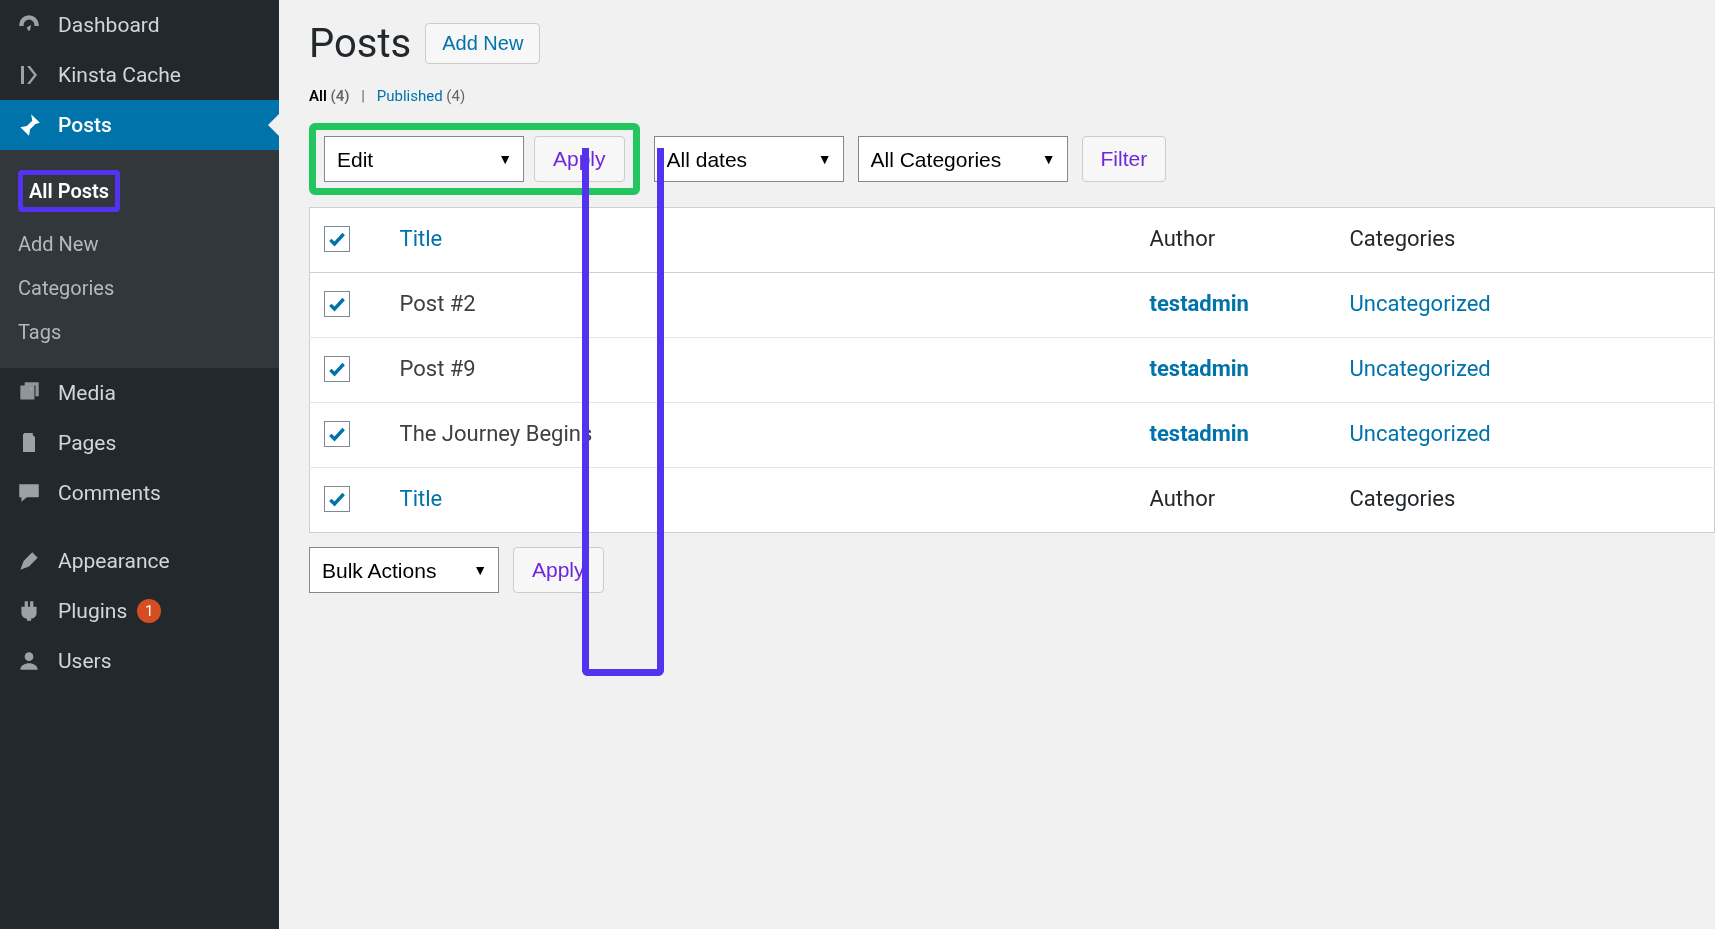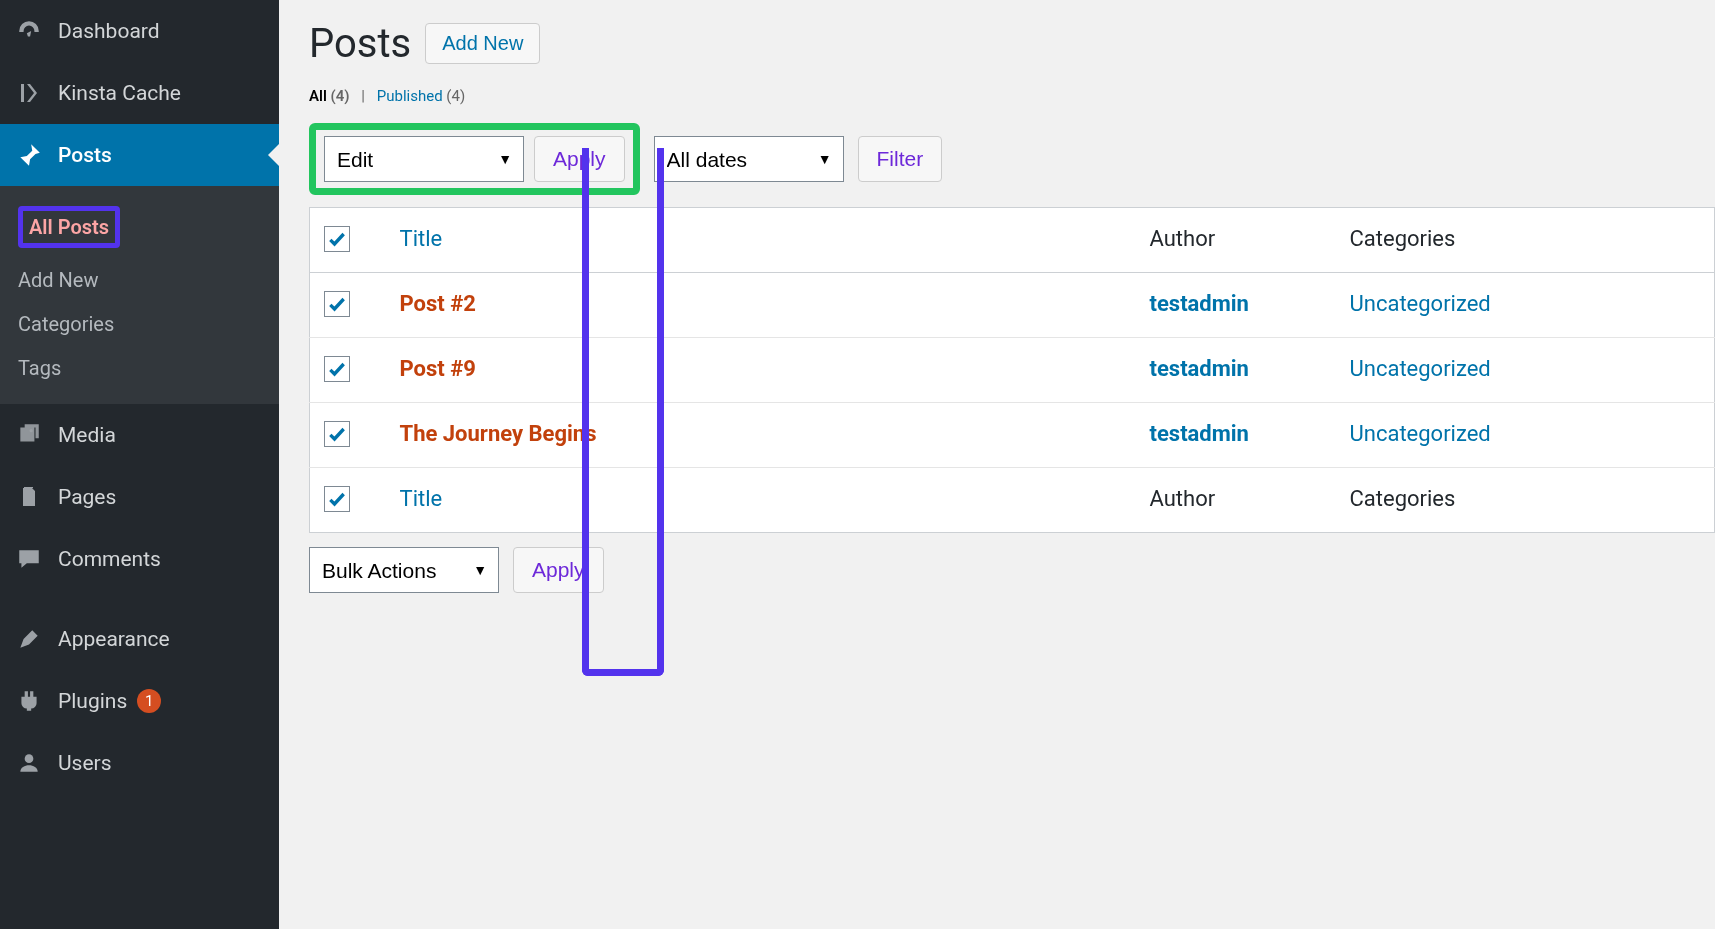--- a/index.html
+++ b/index.html
@@ -20,21 +20,21 @@
     width: 279px;
     background: #23282d;
     color: #eee;
     display: flex;
     flex-direction: column;
     font-size: 21px;
   }
   .menu-item {
     display: flex;
     align-items: center;
-    padding: 16px 14px;
+    padding: 10px 14px;
     color: #d3d6d8;
     cursor: pointer;
     position: relative;
   }
   .menu-item .icon {
     width: 30px;
     height: 30px;
     display: inline-flex;
     align-items: center;
     justify-content: center;
@@ -60,21 +60,21 @@
     background: #32373c;
     padding: 10px 0 14px;
   }
   .submenu-item {
     padding: 10px 18px;
     color: #b4b9be;
     font-size: 20px;
     cursor: pointer;
   }
   .submenu-item.active {
-    color: #fca5a5;
+    color: #ffffff;
     font-weight: 600;
   }
   .hl-box {
     border: 5px solid #5333ed;
     border-radius: 4px;
     display: inline-block;
     padding: 4px 6px;
   }
   .update-badge {
     display: inline-flex;
@@ -208,22 +208,22 @@
   table.posts tfoot th {
     font-weight: 400;
     border-top: 1px solid #ccd0d4;
     border-bottom: none;
   }
   table.posts tfoot th.sortable { color: #0073aa; }
   .col-cb { width: 76px; text-align: center; }
   .col-title { width: 750px; }
   .col-author { width: 200px; font-weight: bold; }
   .row-title {
-    color: #c2410c;
-    font-weight: 700;
+    color: #404040;
+    font-weight: 400;
     text-decoration: none;
   }
   .cell-link { color: #0073aa; text-decoration: none; }
   td.col-cb, th.col-cb { padding-left: 28px; }
   .cb {
     width: 26px;
     height: 26px;
     border: 1px solid #7e8993;
     display: inline-flex;
     align-items: center;
@@ -375,20 +375,25 @@
         <select class="select" style="width:200px">
           <option>Edit</option>
         </select>
       </span>
       <button class="btn">Apply</button>
     </span>
 
     <span class="select-wrap">
       <select class="select" style="width:190px">
         <option>All dates</option>
+      </select>
+    </span>
+    <span class="select-wrap">
+      <select class="select" style="width:210px">
+        <option>All Categories</option>
       </select>
     </span>
     <button class="btn">Filter</button>
   </div>
 
   <div class="hl-col"></div>
 
   <table class="posts">
     <thead>
       <tr>

